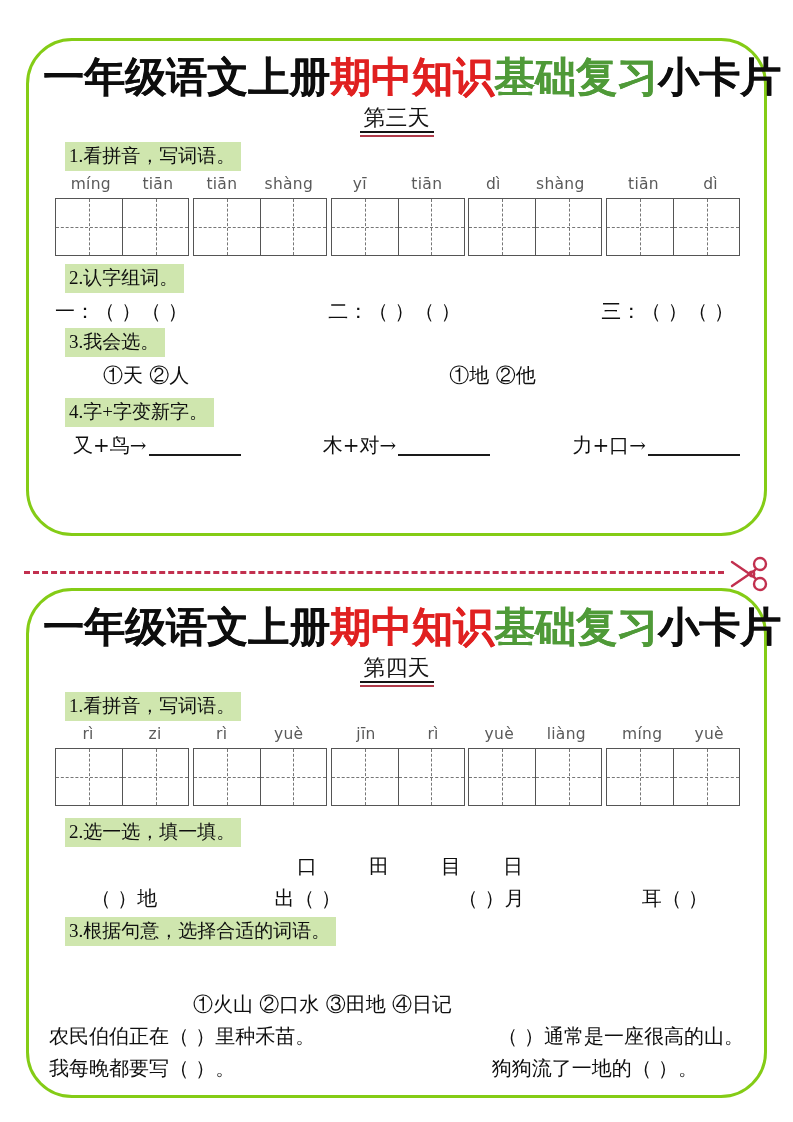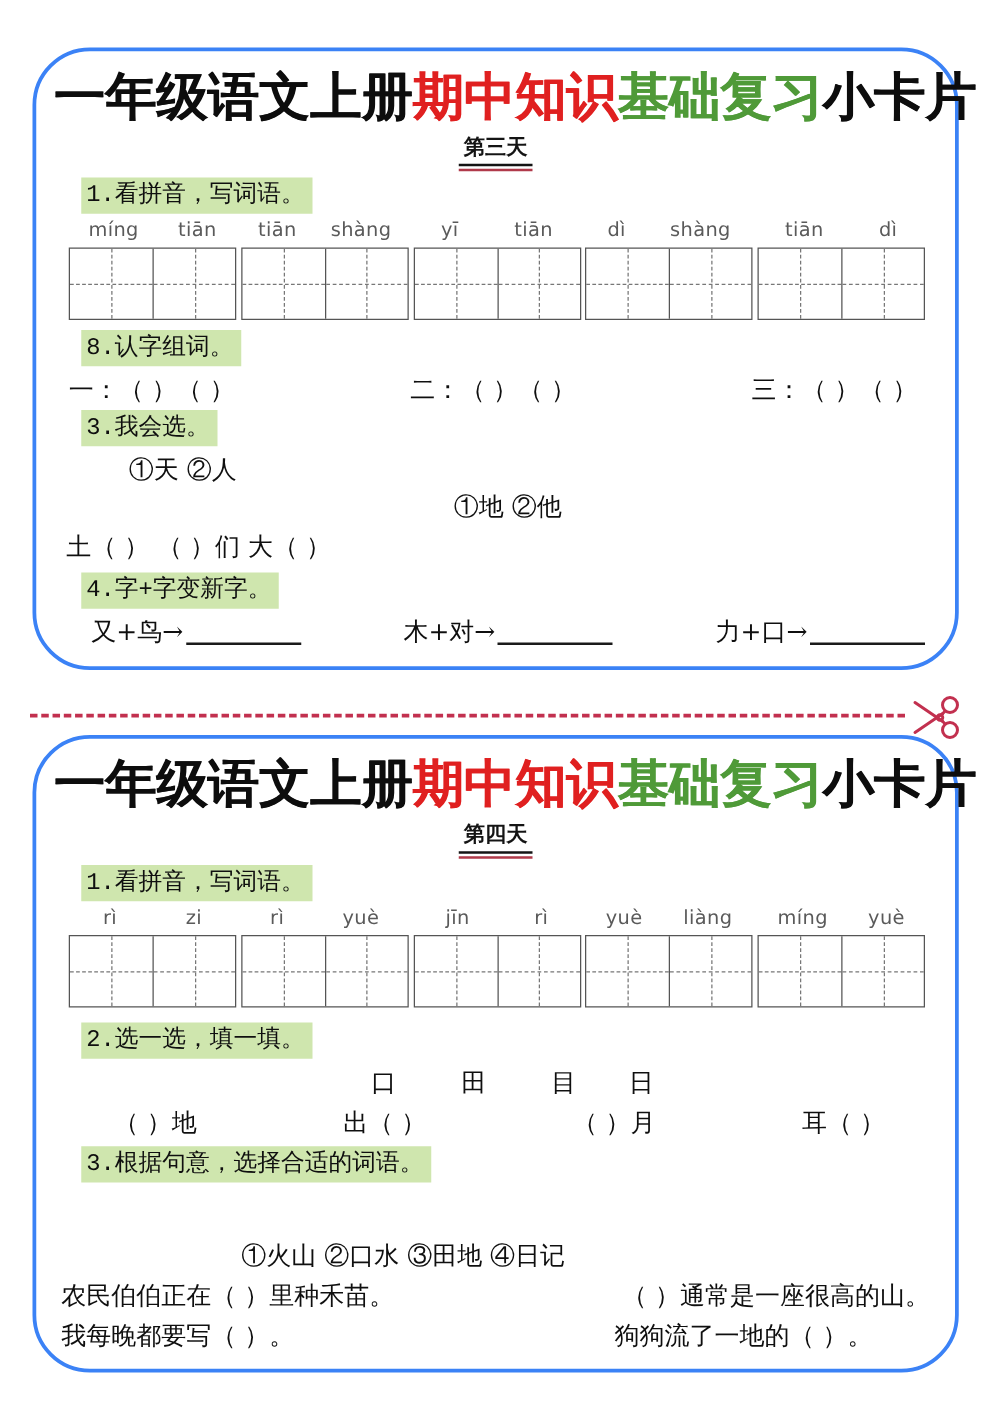--- a/index.html
+++ b/index.html
@@ -23,21 +23,21 @@
     box-sizing: border-box;
     padding: 0;
   }
 
   
   .card {
     position: absolute;
     left: 26px;
     width: 741px;
     box-sizing: border-box;
-    border: 3px solid #3b82f6;
+    border: 3px solid #84cc16;
     border-radius: 46px;
     background: #ffffff;
   }
   #card-1 { top: 38px;  height: 498px; }
   #card-2 { top: 588px; height: 510px; }
 
   .card-inner {
     position: relative;
     width: 100%;
     height: 100%;
@@ -62,22 +62,22 @@
   .title .seg-green { color: #4f9a38; }
 
   .day-wrap {
     text-align: center;
     margin-top: 2px;
   }
   .day {
     display: inline-block;
     position: relative;
     font-family: "DejaVu Serif", "Liberation Serif", serif;
-    font-size: 17px;
-    font-weight: bold;
+    font-size: 22px;
+    font-weight: normal;
     line-height: 26px;
     color: #141414;
     padding: 0 4px 4px 4px;
   }
   .day::before {
     content: "";
     position: absolute;
     left: 0; right: 0; bottom: 2px;
     height: 2px;
     background: #141414;
@@ -87,21 +87,21 @@
     position: absolute;
     left: 0; right: 0; bottom: -2px;
     height: 2px;
     background: #b03a4a;
   }
 
   
   .q-head {
     display: inline-block;
     background: #cfe6ae;
-    font-family: Liberation Mono, monospace;
+    font-family: Liberation Serif, serif;
     font-size: 19px;
     line-height: 26px;
     font-weight: normal;
     color: #0f0f0f;
     padding: 1px 6px 2px 4px;
     white-space: nowrap;
   }
   .q-head-row { margin: 7px 0 3px 22px; }
 
   
@@ -177,21 +177,20 @@
   .spread {
     display: flex;
     justify-content: space-between;
     padding: 0 14px 0 16px;
     box-sizing: border-box;
   }
 
   .opt-row {
     display: flex;
     box-sizing: border-box;
-    flex-direction: column;
   }
   .opt-group { white-space: nowrap; }
 
   .blankline {
     display: inline-block;
     width: 92px;
     border-bottom: 2px solid #1a1a1a;
     vertical-align: -4px;
     margin-left: 2px;
   }
@@ -289,37 +288,36 @@
               <div class="tianzi"></div>
             </div>
           <div class="tianzi-pair">
               <div class="tianzi"></div>
               <div class="tianzi"></div>
             </div>
         </div>
       </div>
 
       <div class="q-head-row mt8">
-        <span class="q-head">8.认字组词。</span>
+        <span class="q-head">2.认字组词。</span>
       </div>
       <div class="cn-line spread" style="padding-left:12px;padding-right:16px;">
         <span>一：（        ）（        ）</span>
         <span>二：（        ）（        ）</span>
         <span>三：（        ）（        ）</span>
       </div>
 
       <div class="q-head-row mt2">
         <span class="q-head">3.我会选。</span>
       </div>
       <div class="cn-line opt-row mt2" style="padding-left:60px;">
         <span class="opt-group">①天  ②人</span>
         <span class="opt-group" style="margin-left:260px;">①地  ②他</span>
       </div>
       <div class="cn-line spread mt2" style="padding-left:10px;padding-right:12px;">
-        <span>土（    ）  （    ）们  大（    ）</span>
       </div>
 
       <div class="q-head-row mt6">
         <span class="q-head">4.字+字变新字。</span>
       </div>
       <div class="cn-line spread mt2" style="padding-left:30px;padding-right:10px;">
         <span><span>又+鸟→</span><span class="blankline"></span></span>
         <span><span>木+对→</span><span class="blankline"></span></span>
         <span><span>力+口→</span><span class="blankline"></span></span>
       </div>

